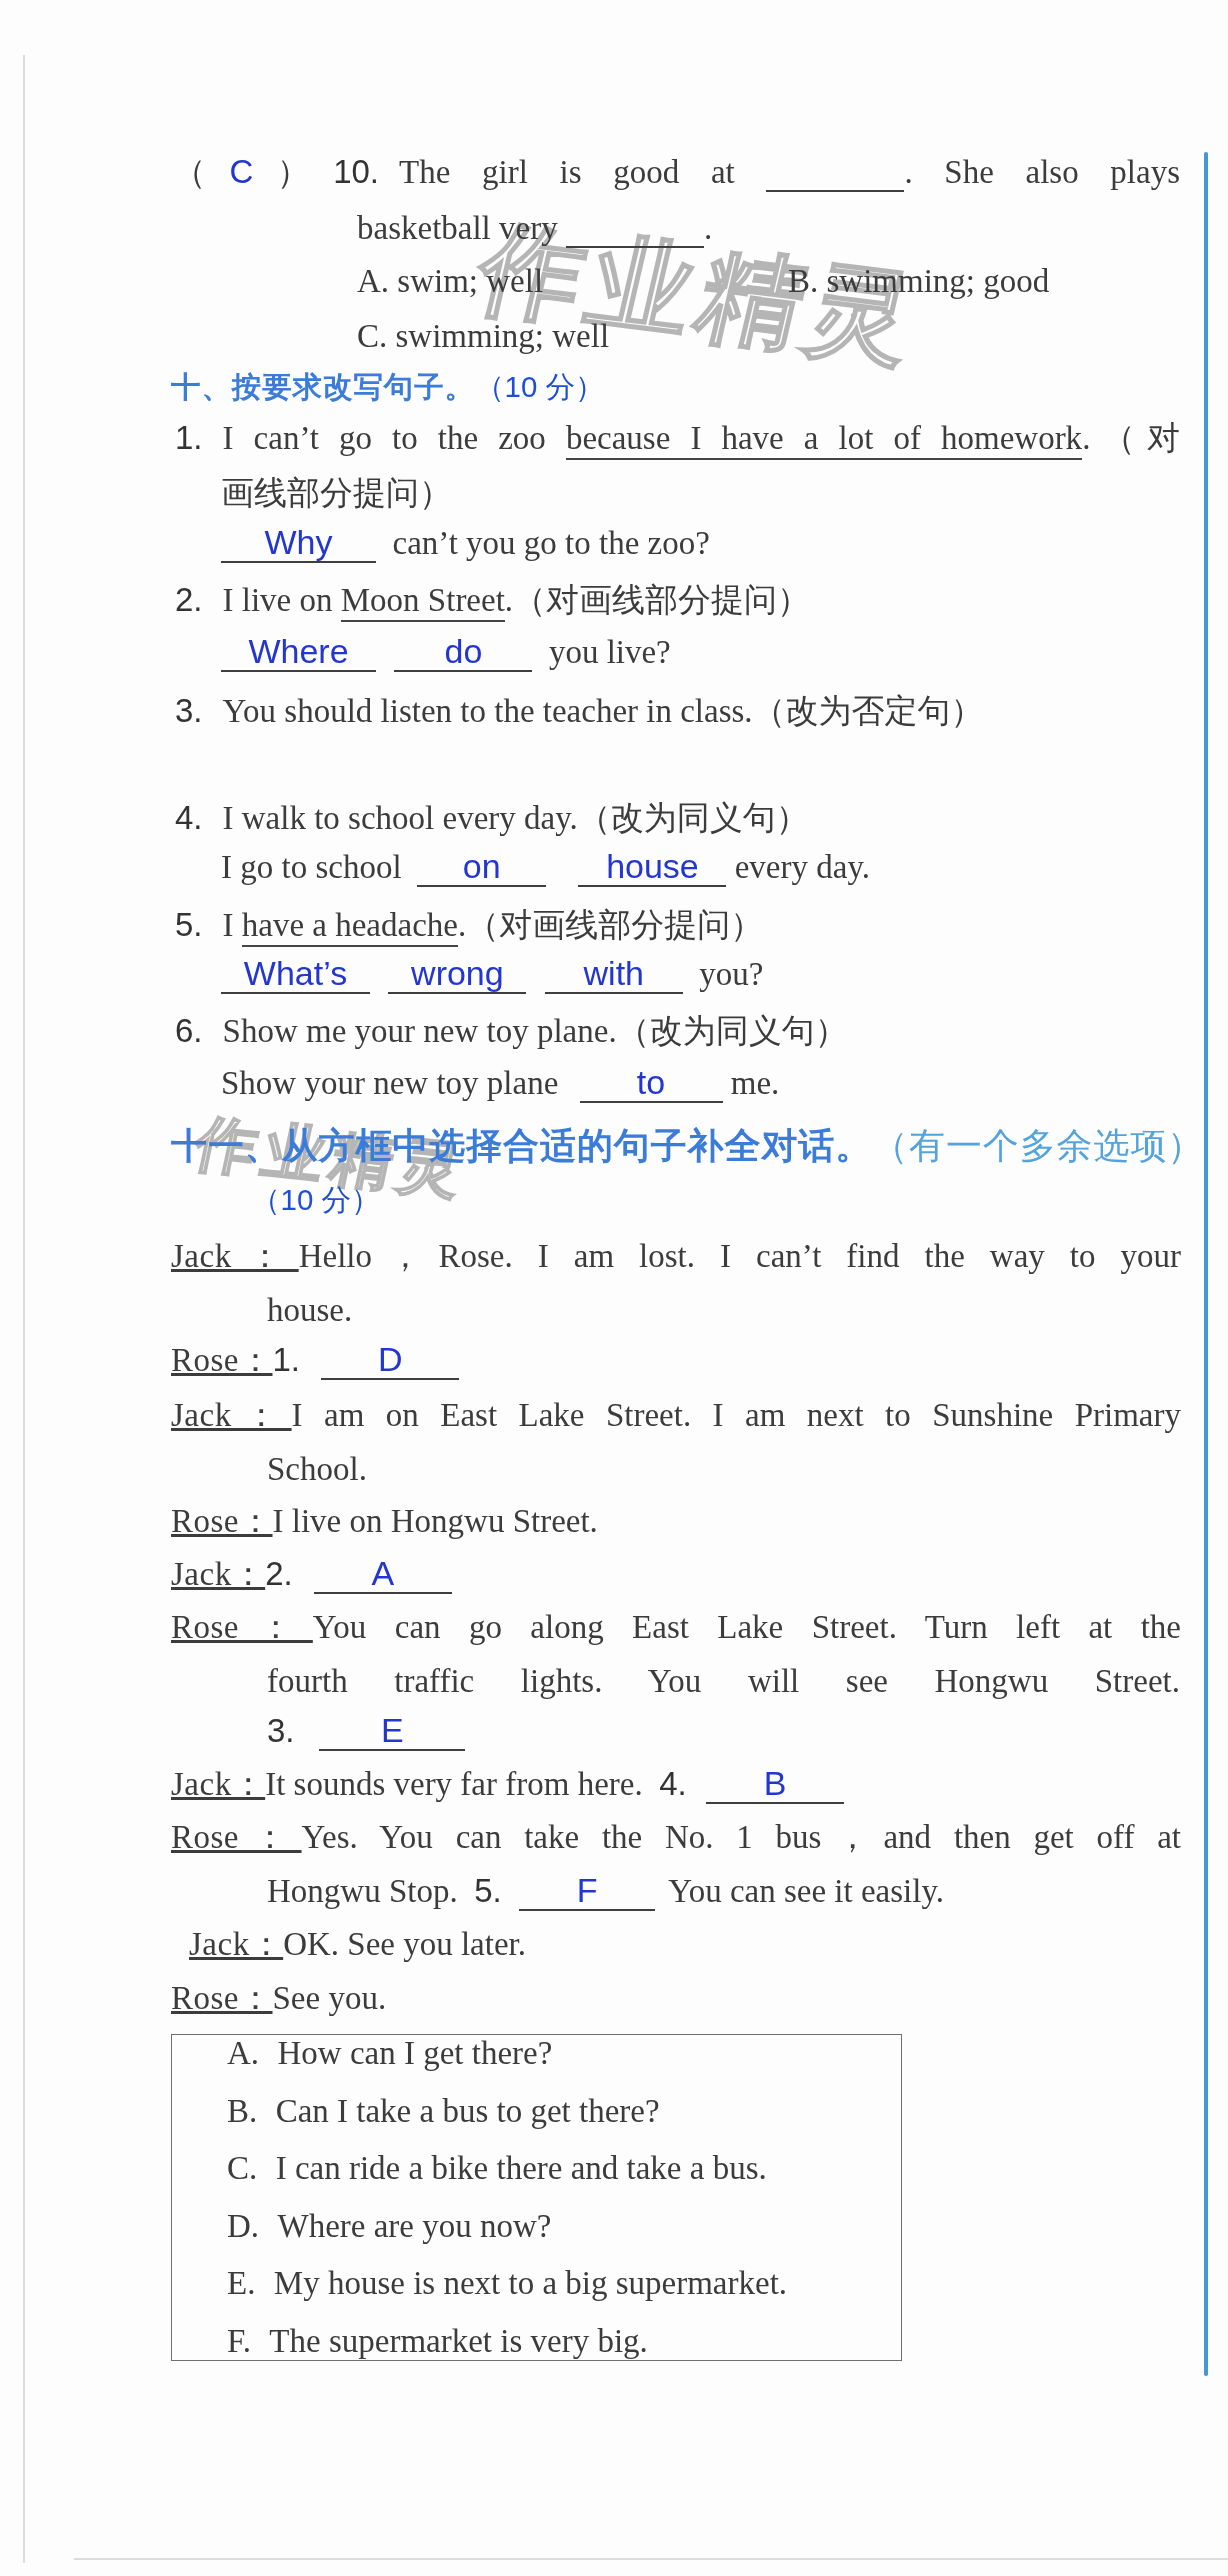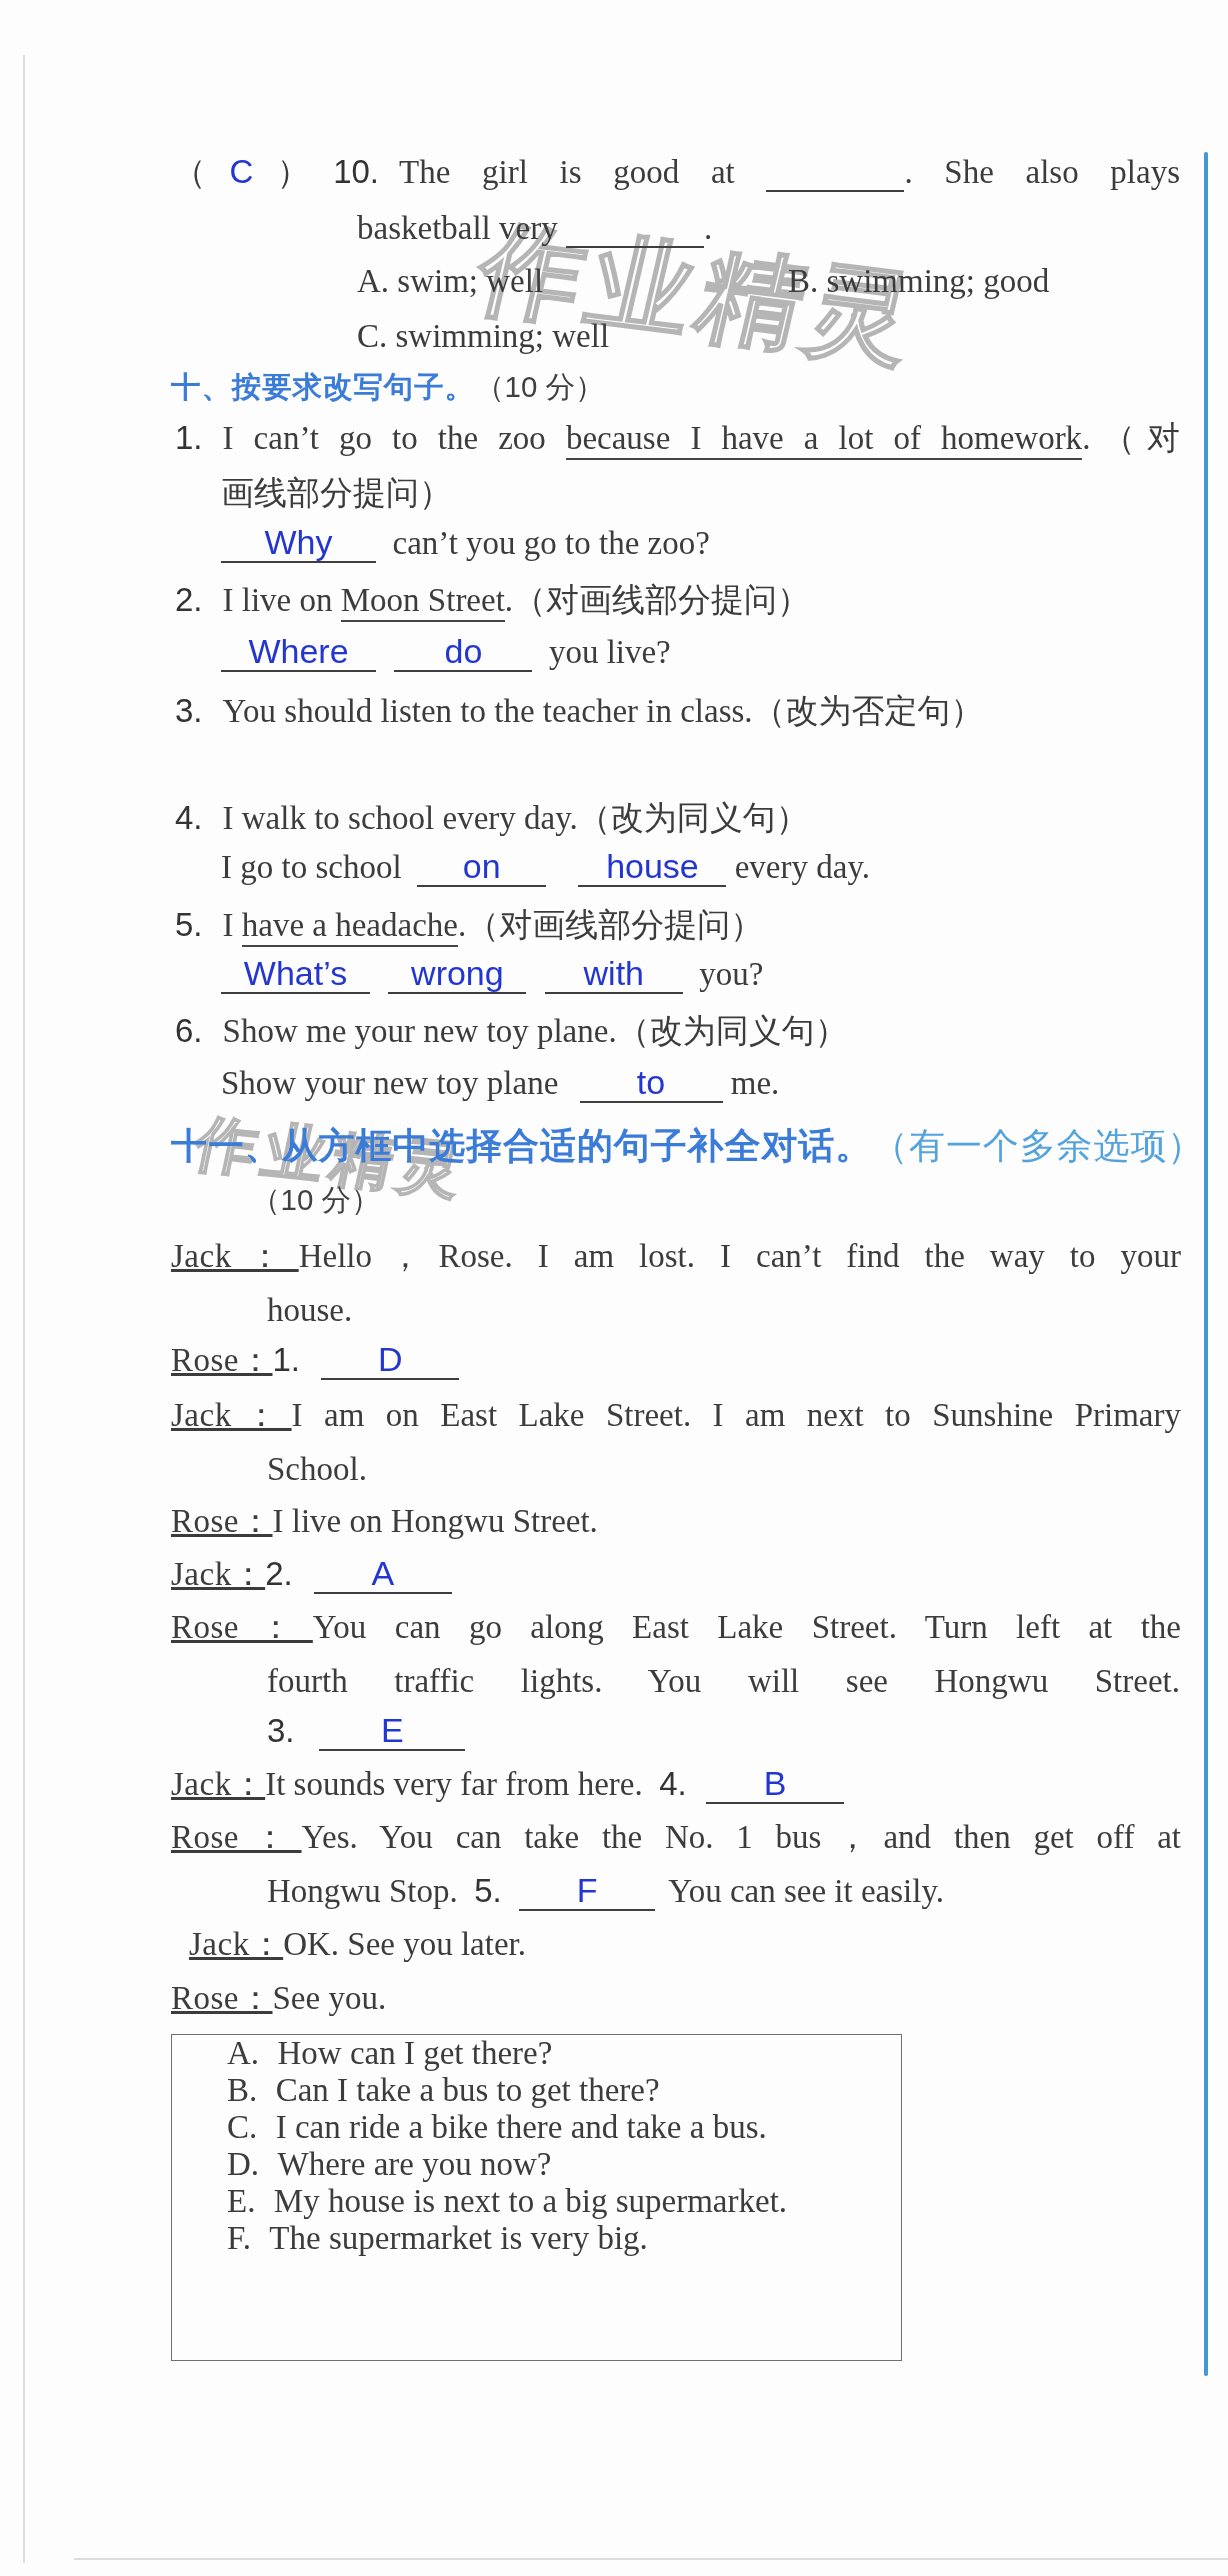--- a/index.html
+++ b/index.html
@@ -31,37 +31,37 @@
     color:#2336d0;font-size:34px;
   }
   .ansletter{font-family:"Liberation Sans","DejaVu Sans",sans-serif;color:#2336d0;}
   .u{border-bottom:2.8px solid #454545;padding-bottom:2px;}
 
   .h10{font-size:29.5px;letter-spacing:0.9px;color:#3a7cd8;font-weight:700;
        font-family:"Liberation Sans","DejaVu Sans",sans-serif;}
   .h11{font-size:36px;letter-spacing:0.9px;color:#3a7cd8;font-weight:700;
        font-family:"Liberation Sans","DejaVu Sans",sans-serif;text-align:center;}
   .hlight{color:#54a3dc;font-weight:400;}
-  .score10{font-size:29.5px;color:#404040;font-weight:400;
+  .score10{font-size:29.5px;color:#1d4ed8;font-weight:400;
        font-family:"Liberation Sans","DejaVu Sans",sans-serif;}
 
   .wm{
     position:absolute;color:transparent;
     -webkit-text-stroke:1.8px #b5b5b5;
     font-family:"Liberation Sans","DejaVu Sans",sans-serif;
     font-weight:700;letter-spacing:7.4px;white-space:nowrap;
     pointer-events:none;
   }
   .wm1{left:479px;top:226px;font-size:103px;transform:rotate(7deg) skewX(-6deg);}
   .wm2{left:195px;top:1117px;font-size:61px;transform:rotate(6deg) skewX(-6deg);}
 
   .optbox{
     position:absolute;left:171px;top:2034px;width:731px;height:327px;
     border:1.8px solid #6f6f6f;background:#fdfdfd;
-    display:flex;flex-direction:column;justify-content:flex-start;
+    display:flex;flex-direction:column;justify-content:space-between;
     padding-left:55px;box-sizing:border-box;
   }
   .opt{font-size:33px;white-space:nowrap;}
   .optlabel{margin-right:18.4px;}
 
   .spk{letter-spacing:0.5px;text-decoration:underline;}
 </style>
 </head>
 <body>
 

